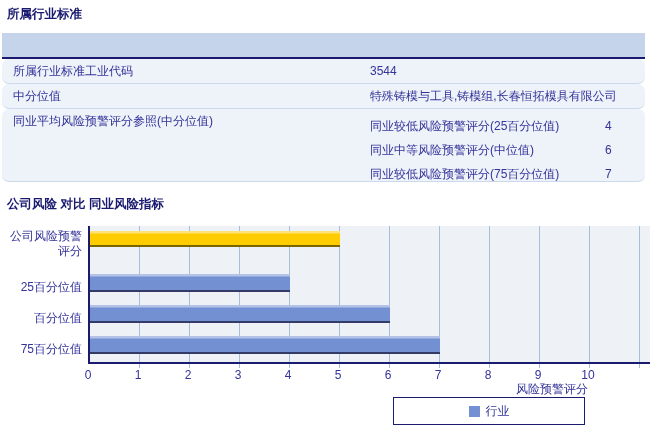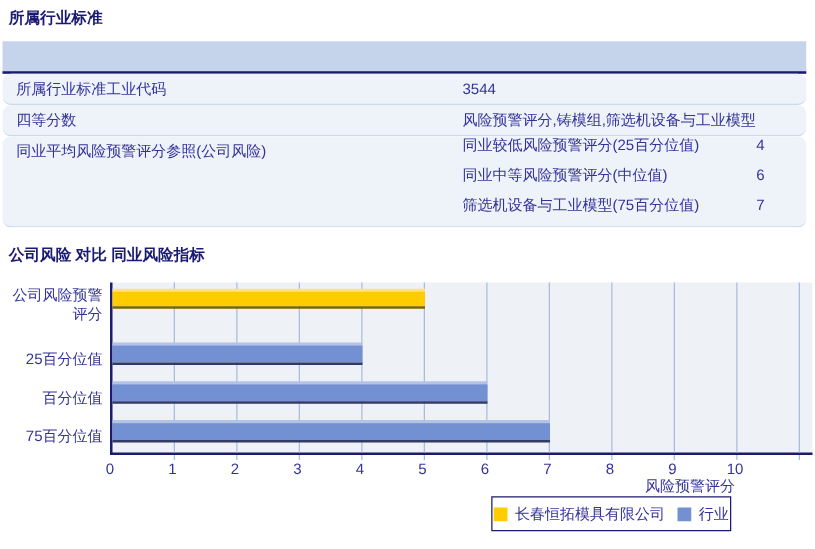--- a/index.html
+++ b/index.html
@@ -10,21 +10,21 @@
   }
   .section-title{
     position:absolute;left:7px;font-weight:bold;color:#1a1a70;font-size:12.5px;
   }
   
   #info-table{position:absolute;left:2px;top:33px;width:643px;}
   .thead{height:24px;background:#c5d3eb;border-bottom:2px solid #1a1a6e;}
   .trow{display:flex;background:#eef2f9;border-bottom:1px solid #ccd9ec;border-radius:7px;}
   .trow .tlabel{width:357px;padding:5px 0 5px 11px;line-height:14px;}
   .trow .tvalue{flex:1;padding:5px 0;line-height:14px;}
-  .subrow{display:flex;height:24px;align-items:flex-start;}
+  .subrow{display:flex;height:24px;align-items:flex-end;}
   .subrow .slabel{width:235px;}
   .subrow .svalue{flex:1;}
   
   #chart{position:absolute;left:0;top:222px;width:652px;height:221px;}
   #plot{
     position:absolute;left:88px;top:4px;width:560px;height:136px;
     background:#eef1f6;border-left:2px solid #1a1a6e;border-bottom:2px solid #1a1a6e;
   }
   .gridline{position:absolute;top:0;width:1px;height:100%;background:#a9bdda;}
   .tickstub{position:absolute;bottom:-6px;width:1px;height:4px;background:#a9bdda;}
@@ -51,37 +51,37 @@
 
   <div id="info-table">
     <div class="thead"></div>
 
     <div class="trow">
       <div class="tlabel">所属行业标准工业代码</div>
       <div class="tvalue">3544</div>
     </div>
 
     <div class="trow">
-      <div class="tlabel">四等分数</div>
-      <div class="tvalue">风险预警评分,铸模组,筛选机设备与工业模型</div>
+      <div class="tlabel">中分位值</div>
+      <div class="tvalue">特殊铸模与工具,铸模组,长春恒拓模具有限公司</div>
     </div>
 
     <div class="trow">
-      <div class="tlabel">同业平均风险预警评分参照(公司风险)</div>
+      <div class="tlabel">同业平均风险预警评分参照(中分位值)</div>
       <div class="tvalue" style="padding:0">
         <div class="subrow">
           <div class="slabel">同业较低风险预警评分(25百分位值)</div>
           <div class="svalue">4</div>
         </div>
         <div class="subrow">
           <div class="slabel">同业中等风险预警评分(中位值)</div>
           <div class="svalue">6</div>
         </div>
         <div class="subrow">
-          <div class="slabel">筛选机设备与工业模型(75百分位值)</div>
+          <div class="slabel">同业较低风险预警评分(75百分位值)</div>
           <div class="svalue">7</div>
         </div>
       </div>
     </div>
   </div>
 
   <div class="section-title" style="top:196px">公司风险 对比 同业风险指标</div>
 
   <div id="chart">
     <div id="plot">
@@ -127,23 +127,19 @@
         <div class="tick-label" style="left: 318px;">5</div>
         <div class="tick-label" style="left: 368px;">6</div>
         <div class="tick-label" style="left: 418px;">7</div>
         <div class="tick-label" style="left: 468px;">8</div>
         <div class="tick-label" style="left: 518px;">9</div>
         <div class="tick-label" style="left: 568px;">10</div>
       </div>
     <div id="axis-title">风险预警评分</div>
     <div id="legend">
         <span class="legend-item">
-          <span class="swatch" style="background: rgb(255, 204, 0);"></span>
-          <span>长春恒拓模具有限公司</span>
-        </span>
-        <span class="legend-item">
           <span class="swatch" style="background: rgb(115, 144, 210);"></span>
           <span>行业</span>
         </span>
       </div>
   </div>
 
 </div>
 
 </body></html>

